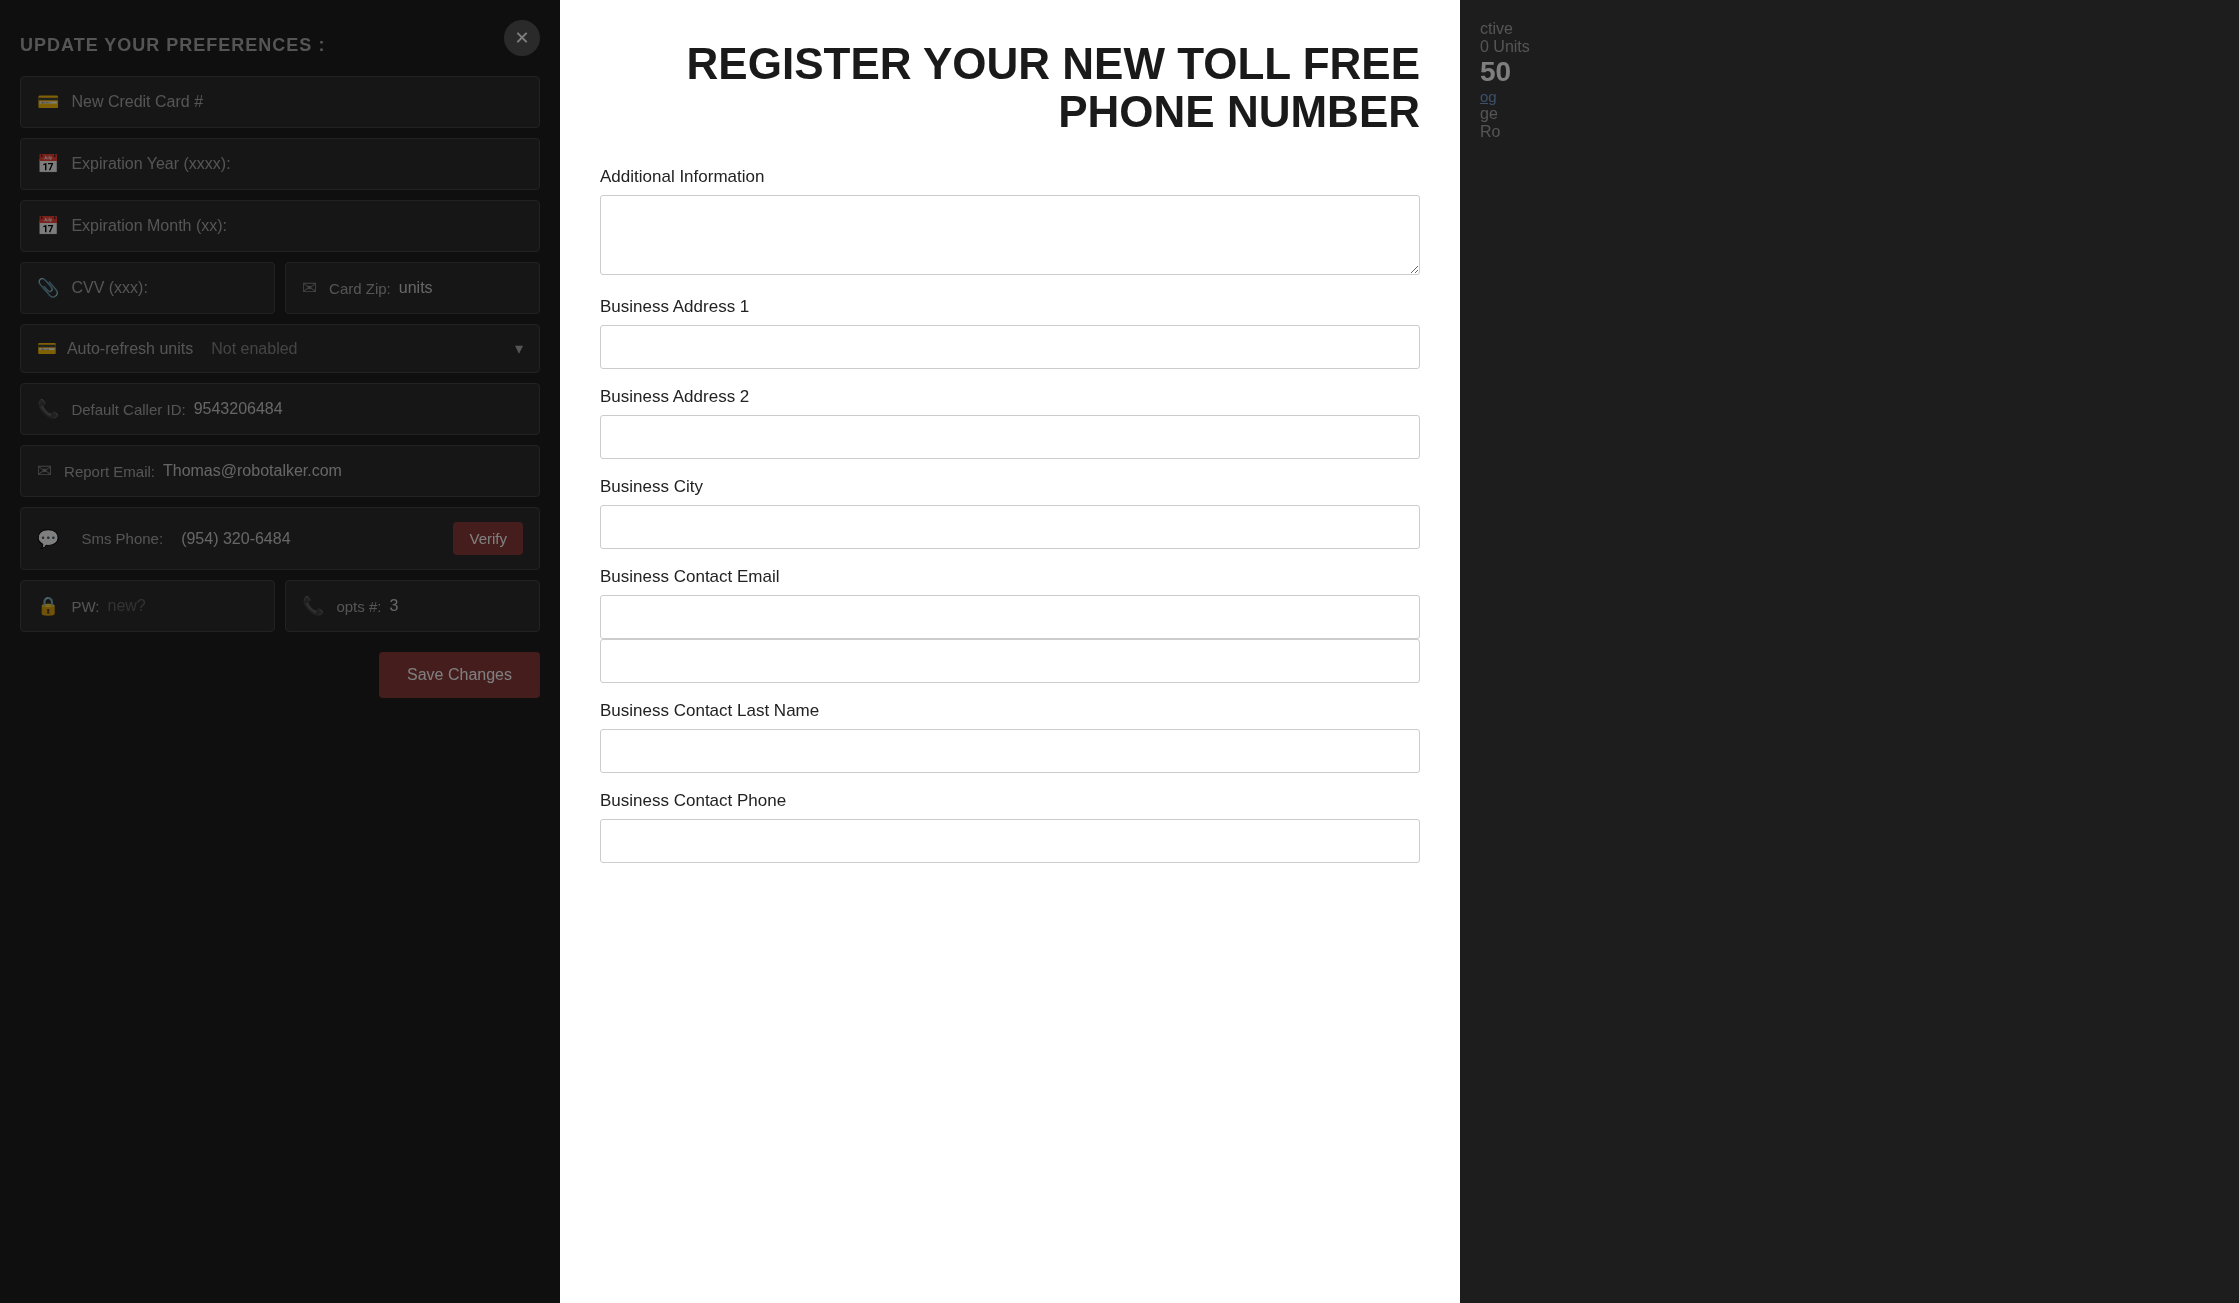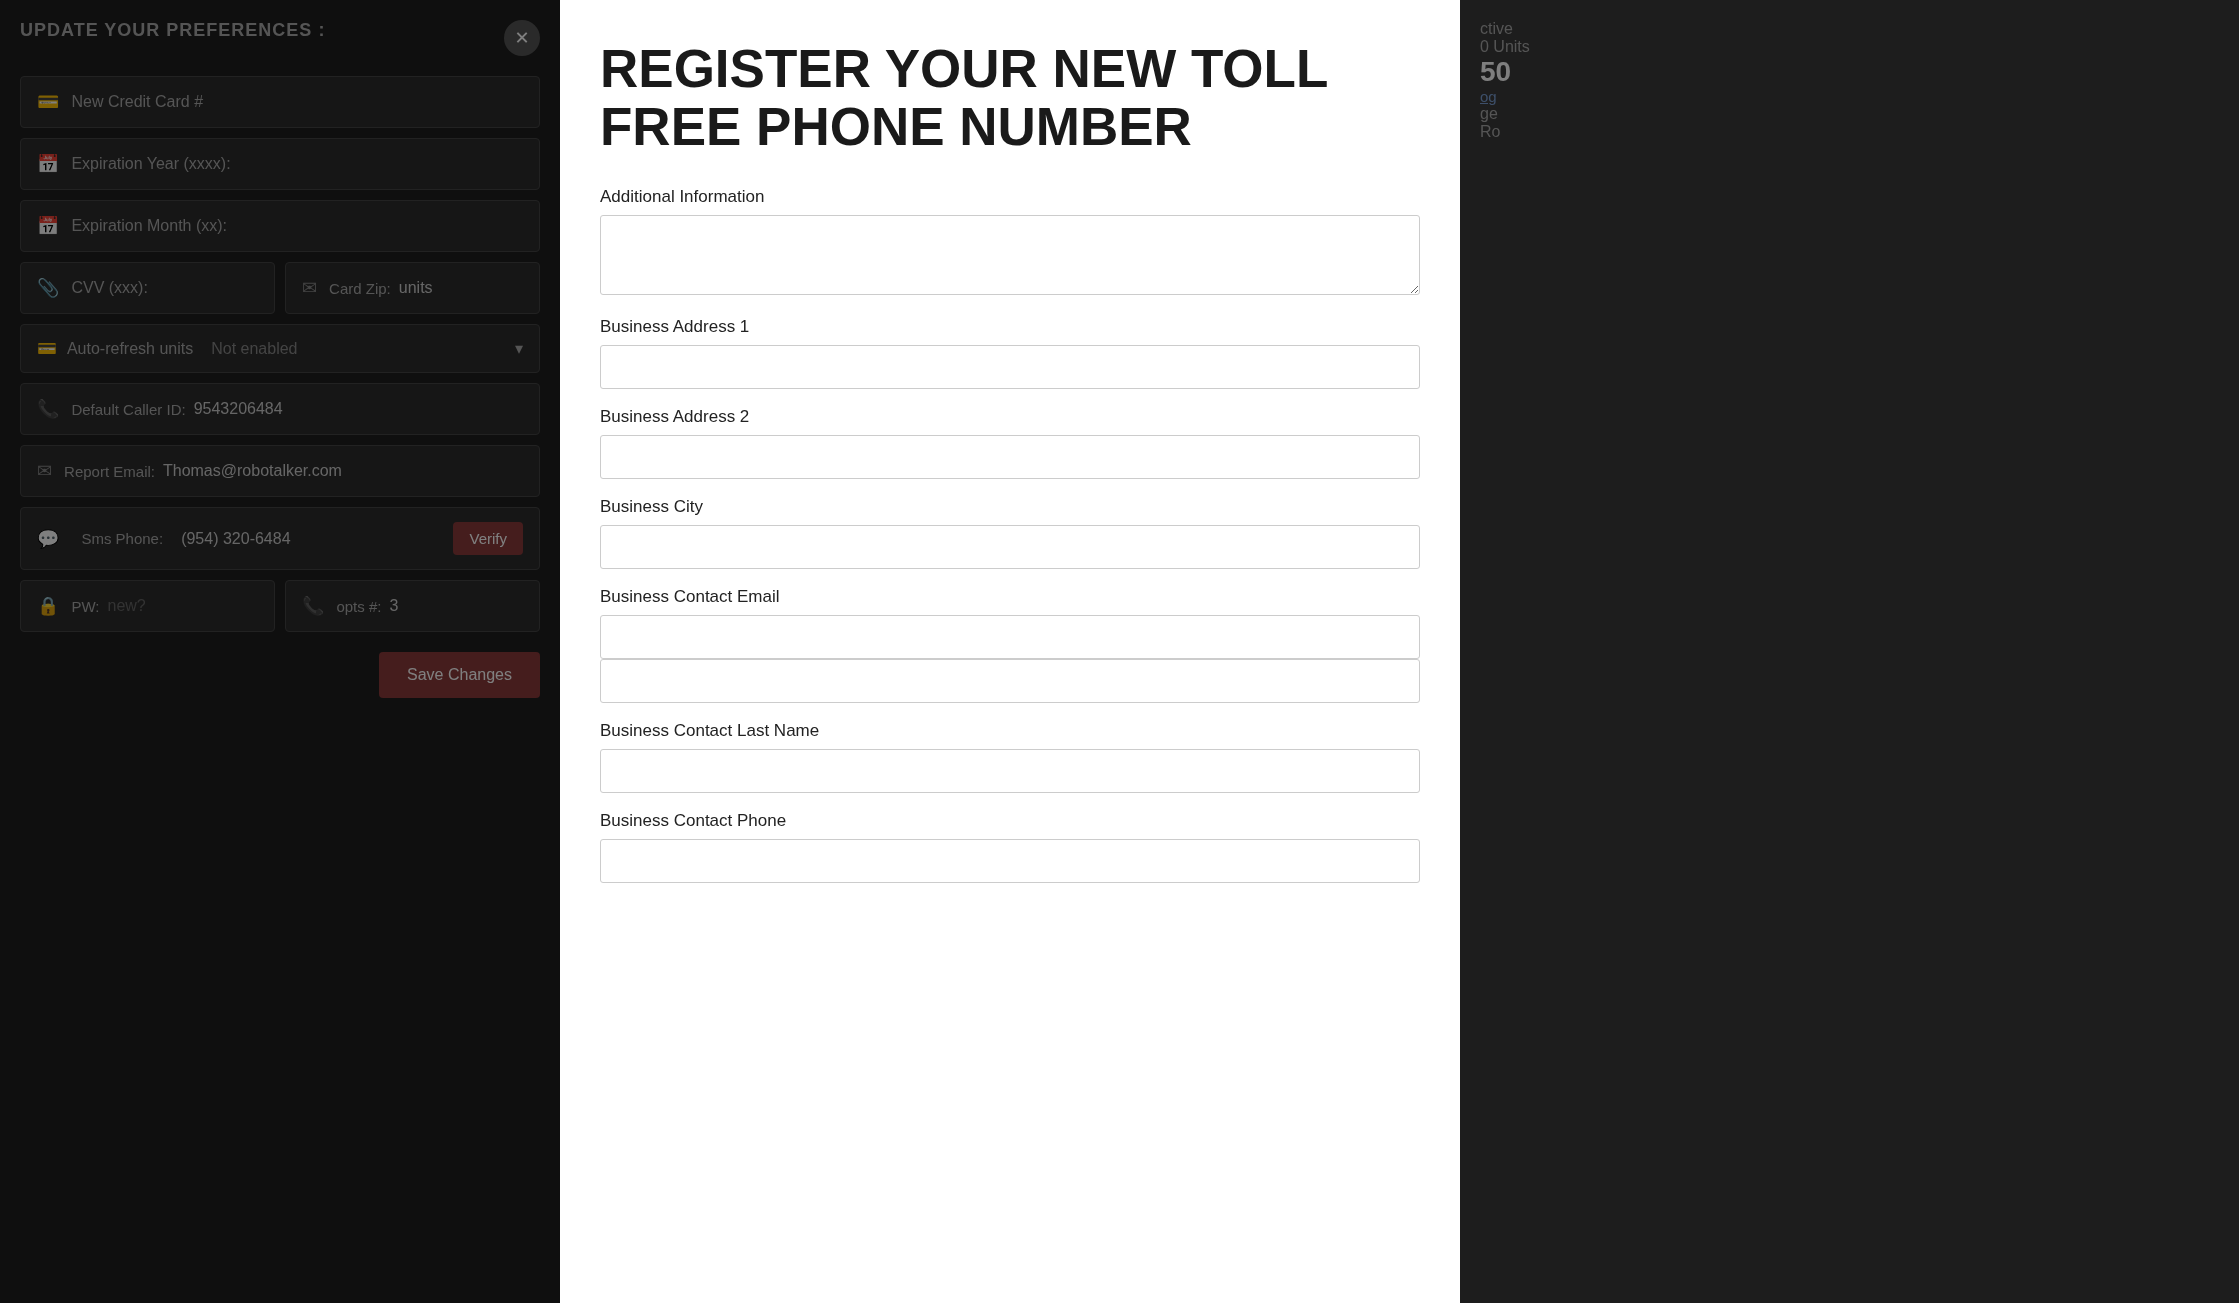--- a/index.html
+++ b/index.html
@@ -18,21 +18,21 @@
       top: 0; left: 0;
       width: 560px;
       height: 100%;
       background: #1e1e1e;
       padding: 20px;
     }
 
     .update-header {
       display: flex;
       justify-content: space-between;
-      align-items: flex-start;
+      align-items: flex-end;
       margin-bottom: 20px;
     }
 
     .update-title {
       color: #aaa;
       font-size: 18px;
       font-weight: bold;
       letter-spacing: 1px;
       text-transform: uppercase;
     }
@@ -146,26 +146,27 @@
       left: 560px;
       width: 900px;
       height: 100%;
       background: #fff;
       z-index: 20;
       padding: 40px 40px;
       overflow-y: auto;
     }
 
     .modal-title {
-      font-size: 53px;
+      font-size: 44px;
       font-weight: 900;
       color: #1a1a1a;
       line-height: 1.1;
       margin-bottom: 30px;
       text-transform: uppercase;
+      text-align: right;
     }
 
     .modal-field-label {
       font-size: 17px;
       font-weight: normal;
       color: #222;
       margin-bottom: 8px;
       margin-top: 18px;
     }
 

